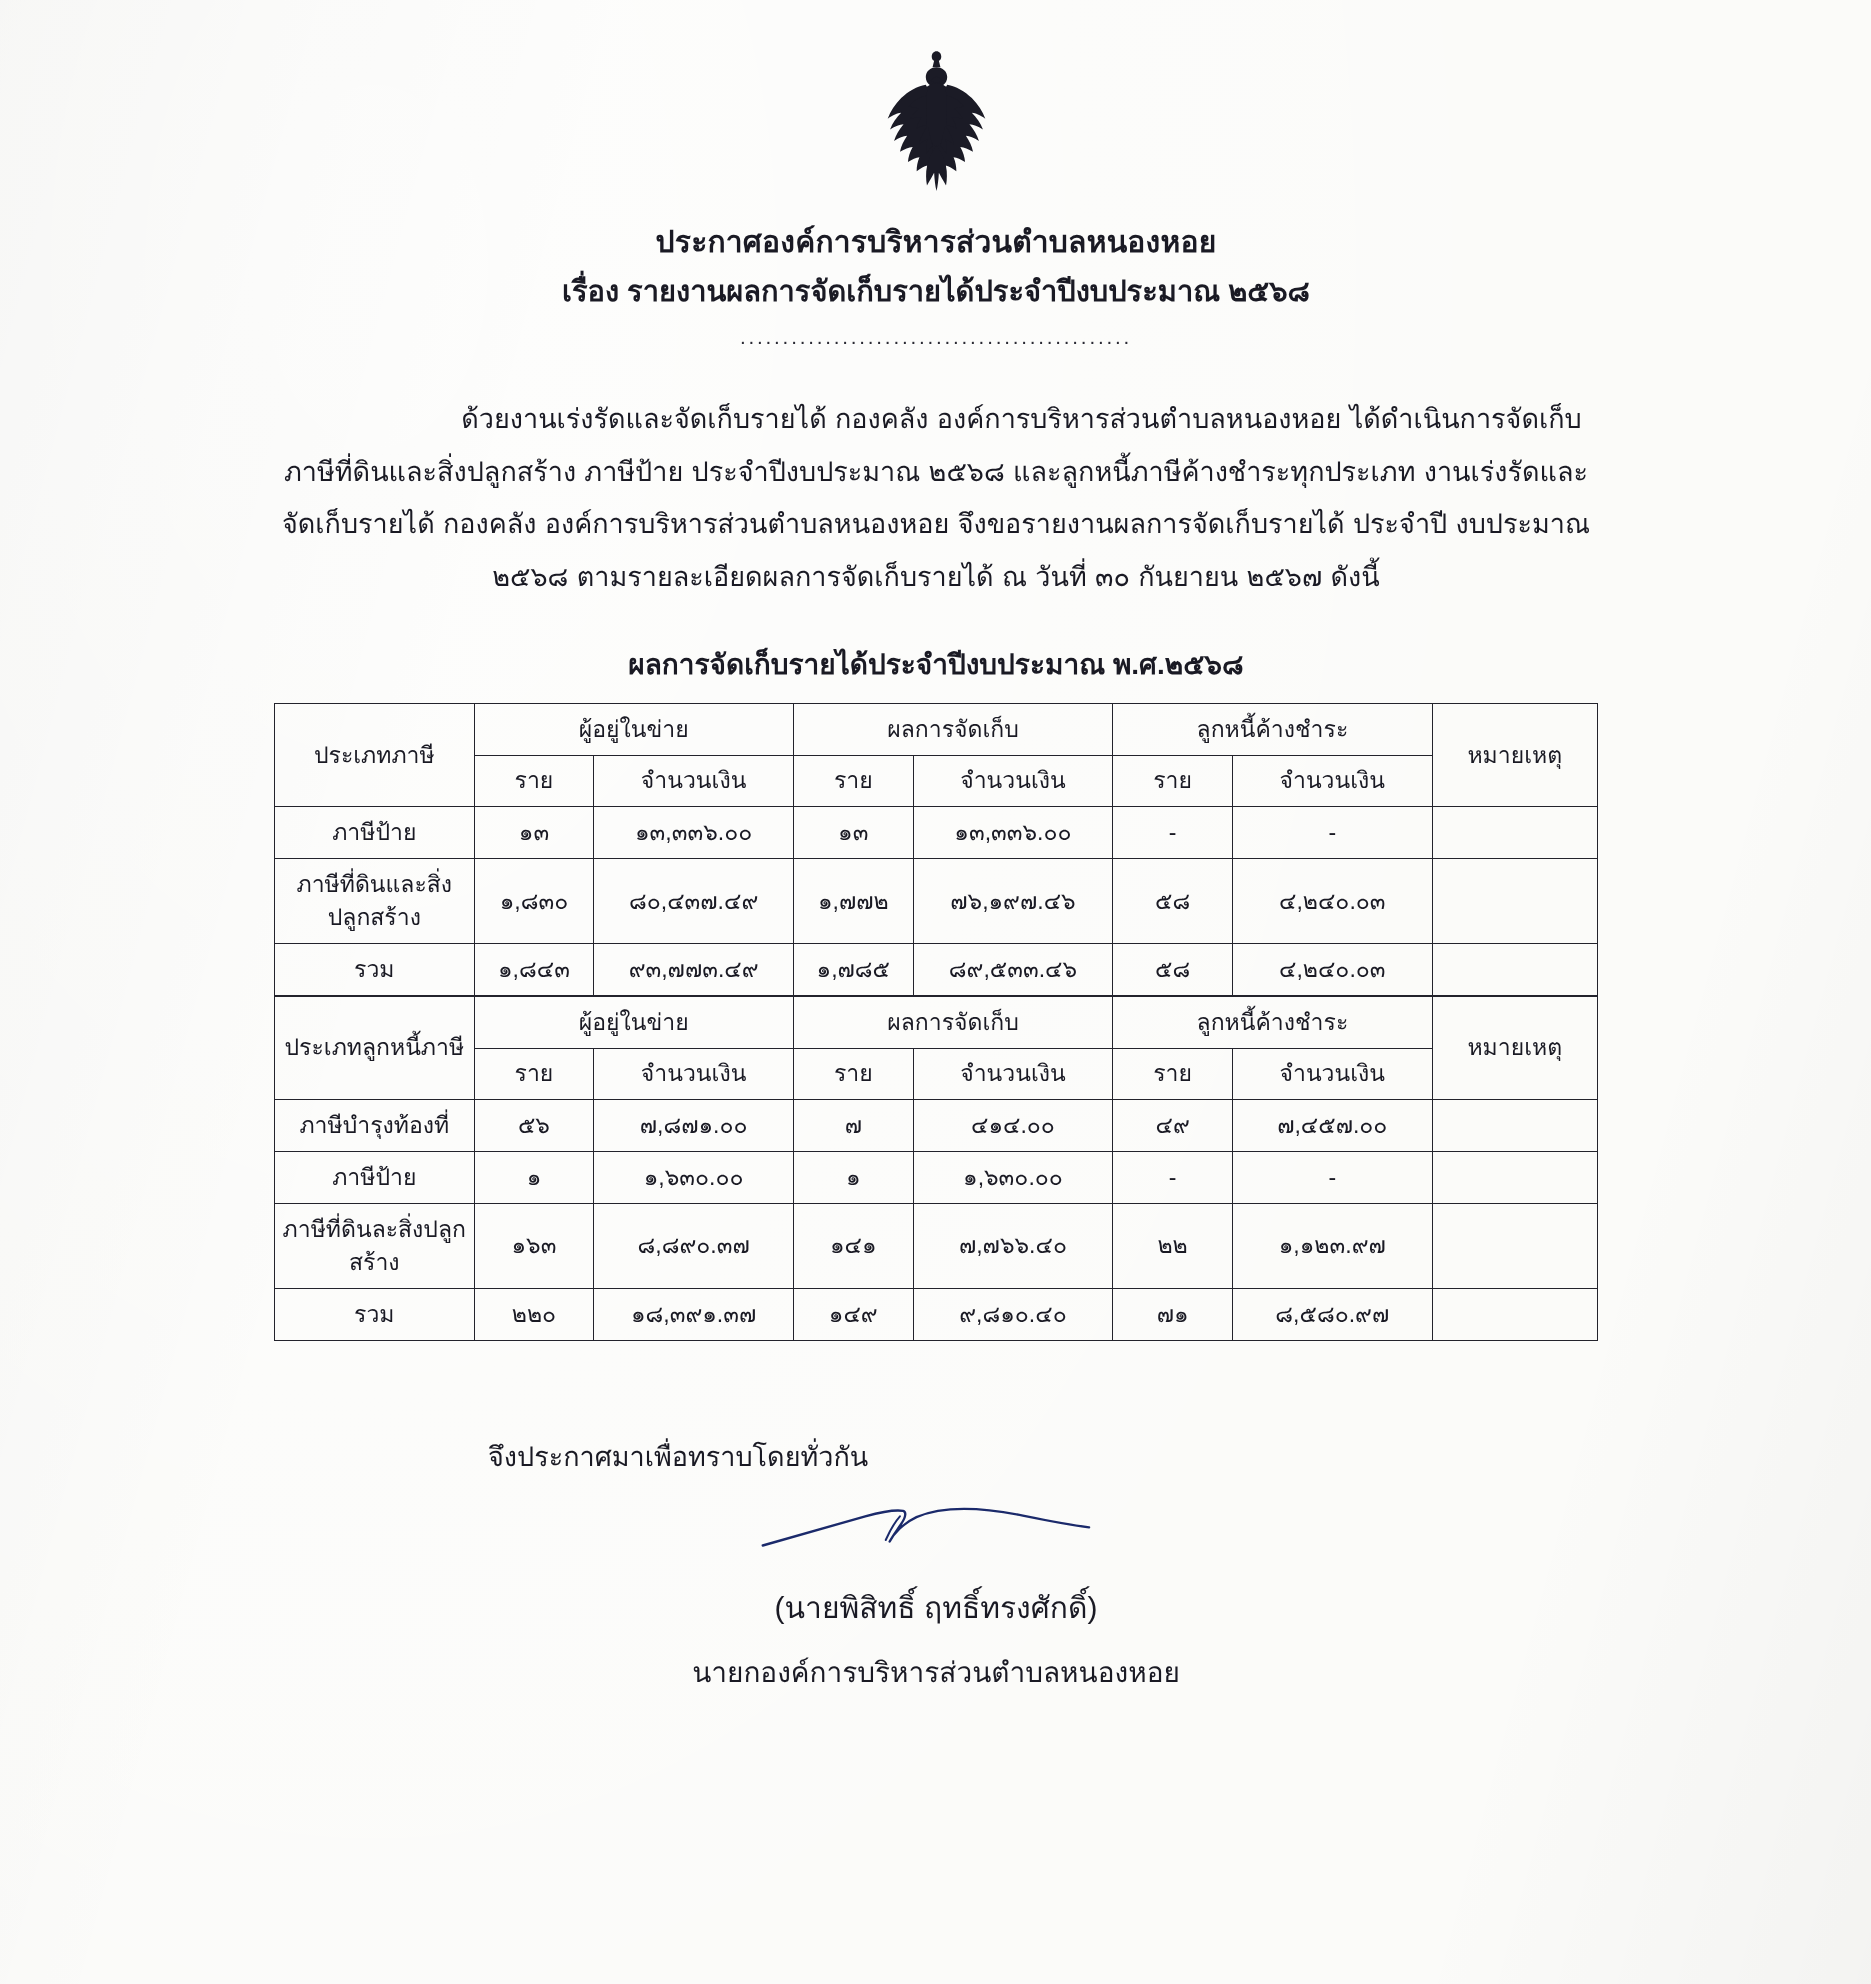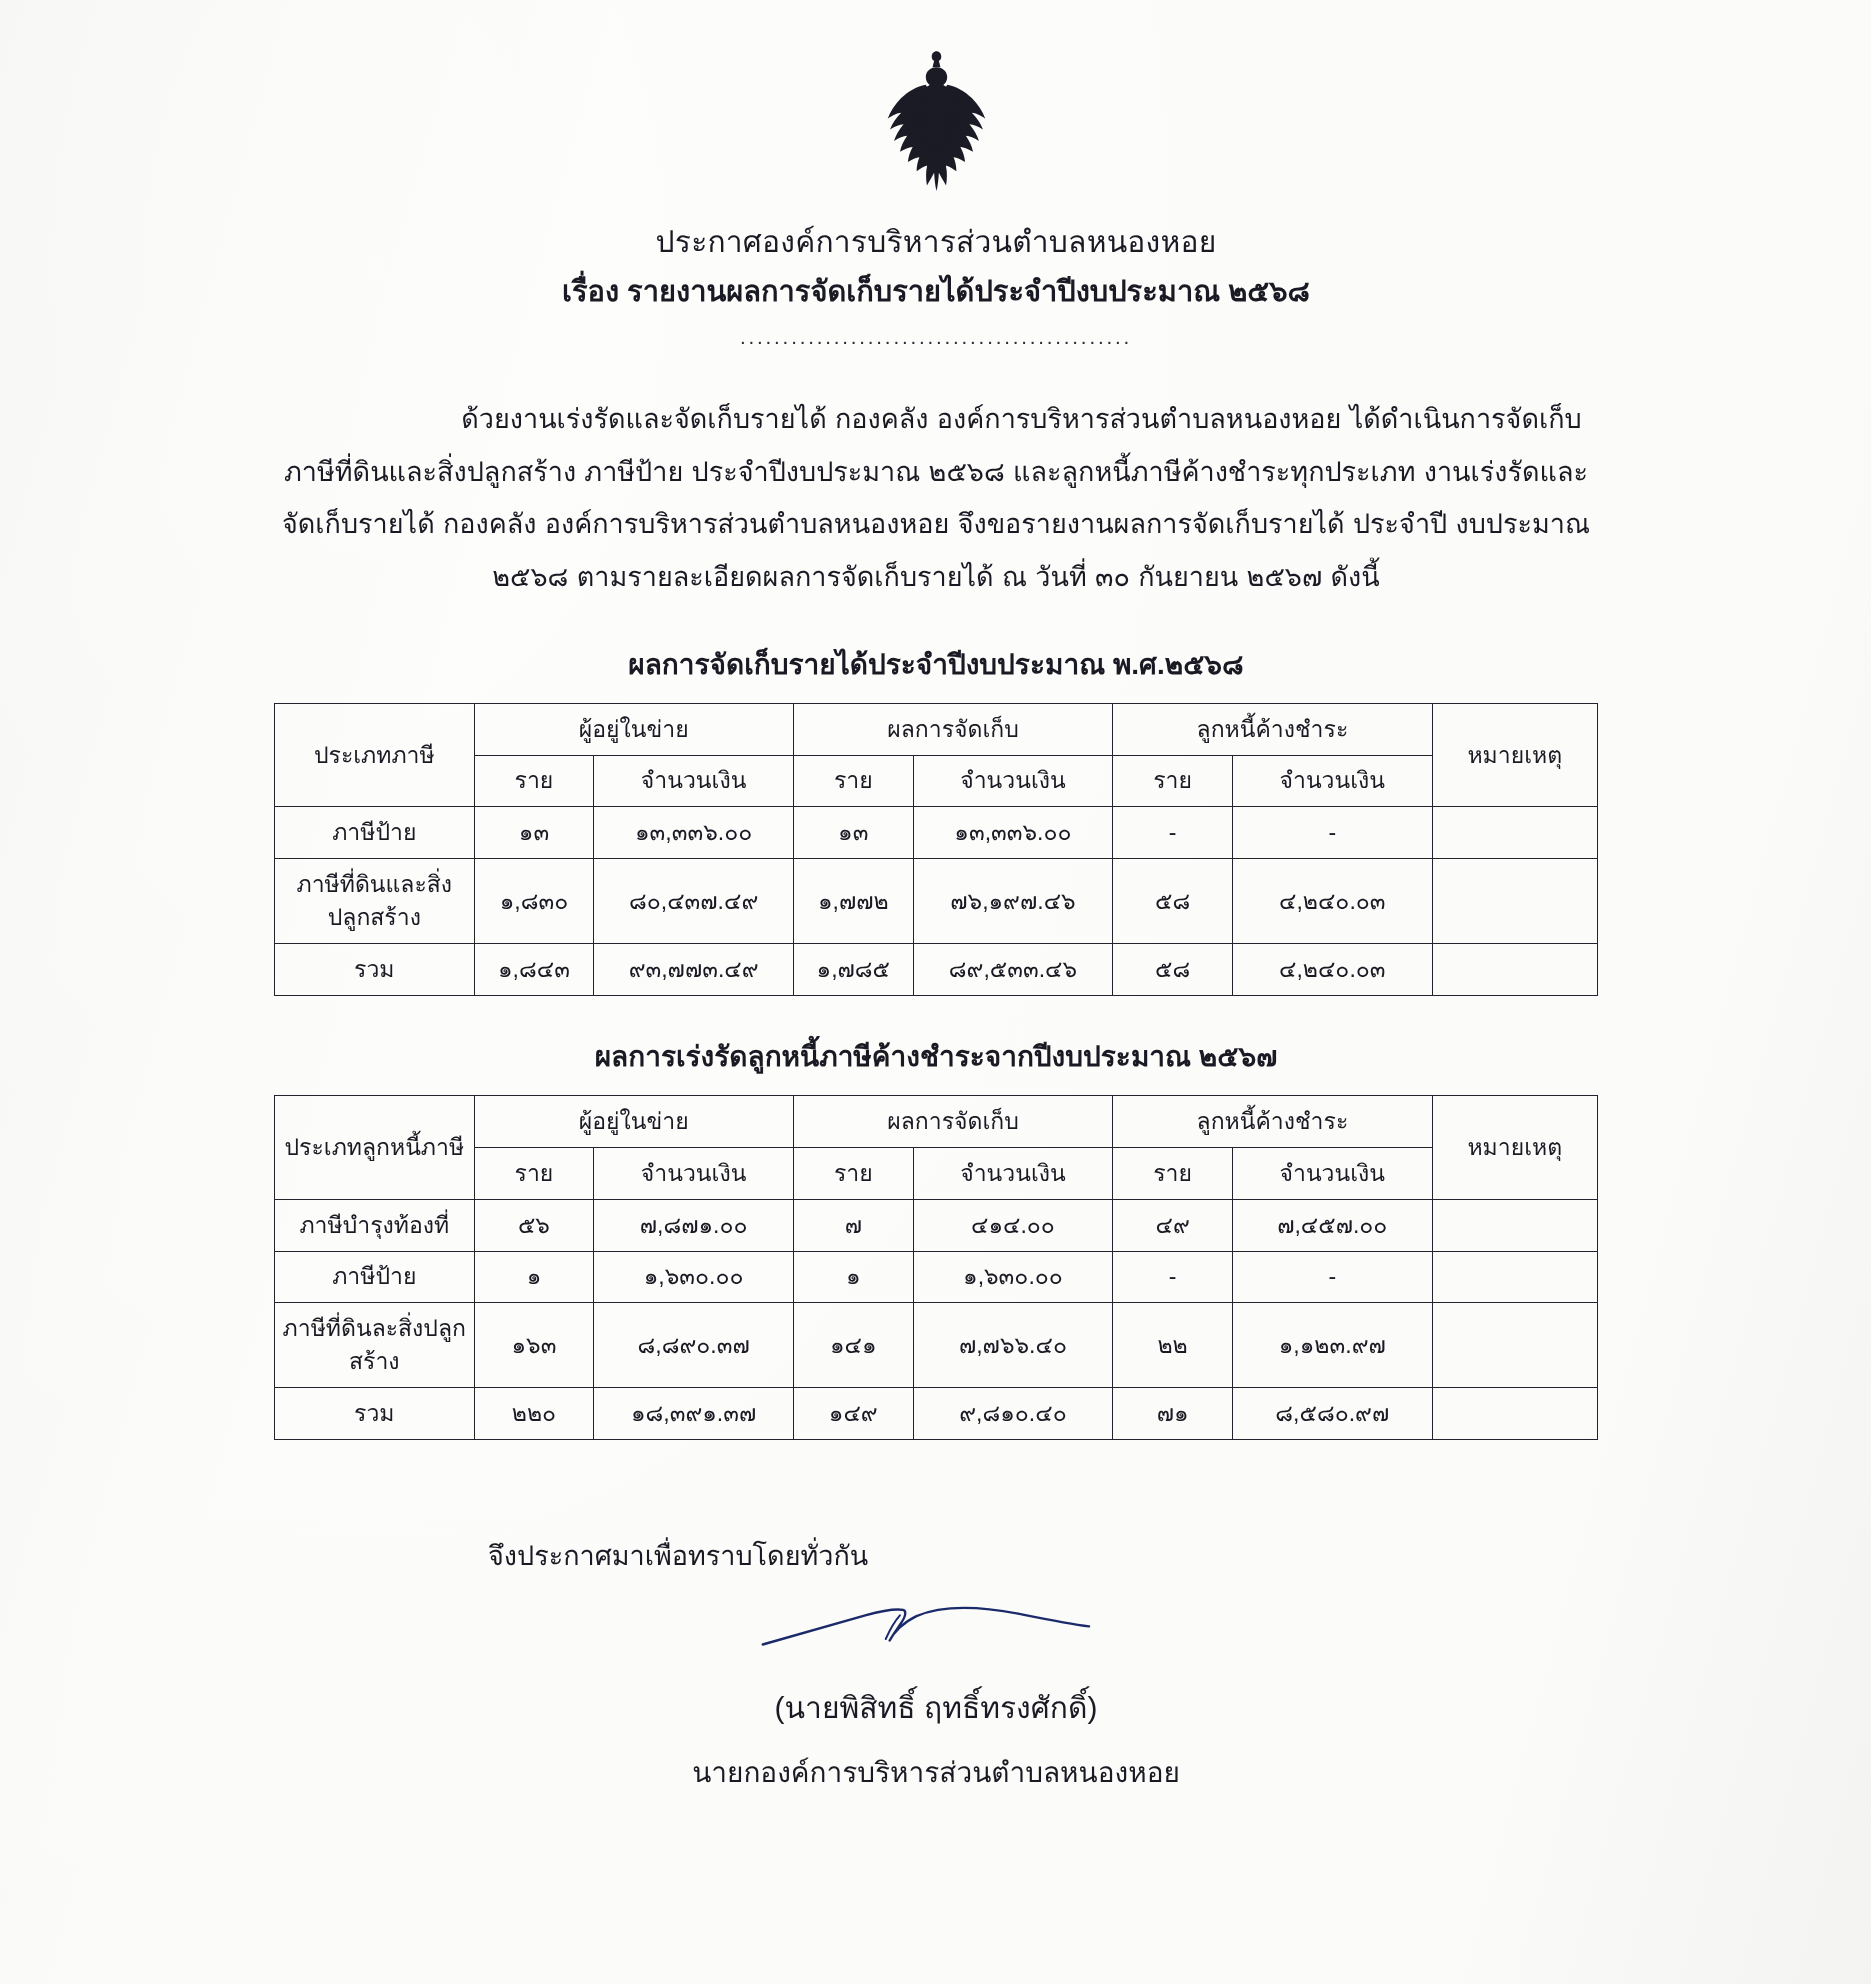--- a/index.html
+++ b/index.html
@@ -45,21 +45,21 @@
   .emblem {
     width: 131px;
     height: 159px;
     display: inline-block;
   }
 
   
   .doc-title {
     text-align: center;
     font-size: 30px;
-    font-weight: normal;
+    font-weight: bold;
     letter-spacing: 0.2px;
     margin-top: 13.5px;
     line-height: 1.35;
   }
   .doc-subtitle {
     text-align: center;
     font-size: 29px;
     font-weight: bold;
     margin-top: 10.3px;
     line-height: 1.35;
@@ -243,21 +243,20 @@
           <td>๙๓,๗๗๓.๔๙</td>
           <td>๑,๗๘๕</td>
           <td>๘๙,๕๓๓.๔๖</td>
           <td>๕๘</td>
           <td>๔,๒๔๐.๐๓</td>
           <td></td>
         </tr>
       </tbody>
     </table>
 
-    <div class="section-title">ผลการเร่งรัดลูกหนี้ภาษีค้างชำระจากปีงบประมาณ ๒๕๖๗</div>
     <table class="report">
       <colgroup>
         <col class="col-type">
           <col class="col-rai">
           <col class="col-amt">
         <col class="col-rai">
           <col class="col-amt">
           <col class="col-rai">
           <col class="col-amt">
         <col class="col-note">

